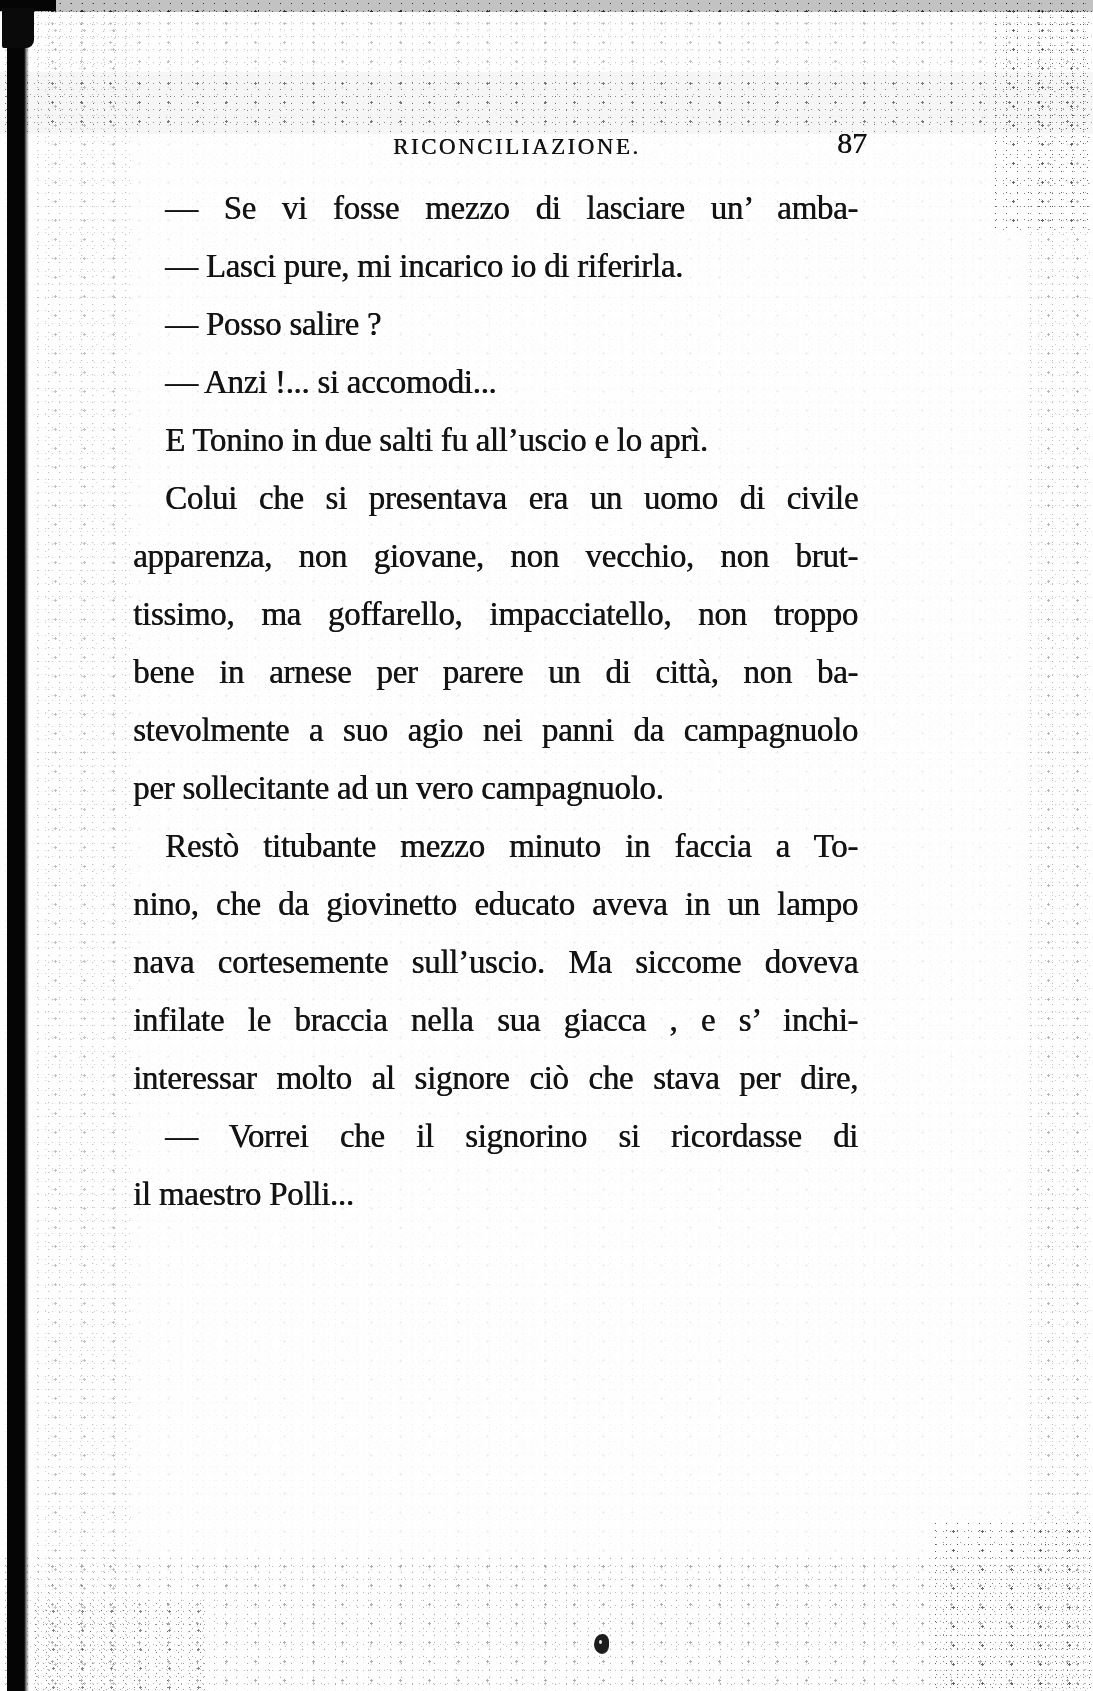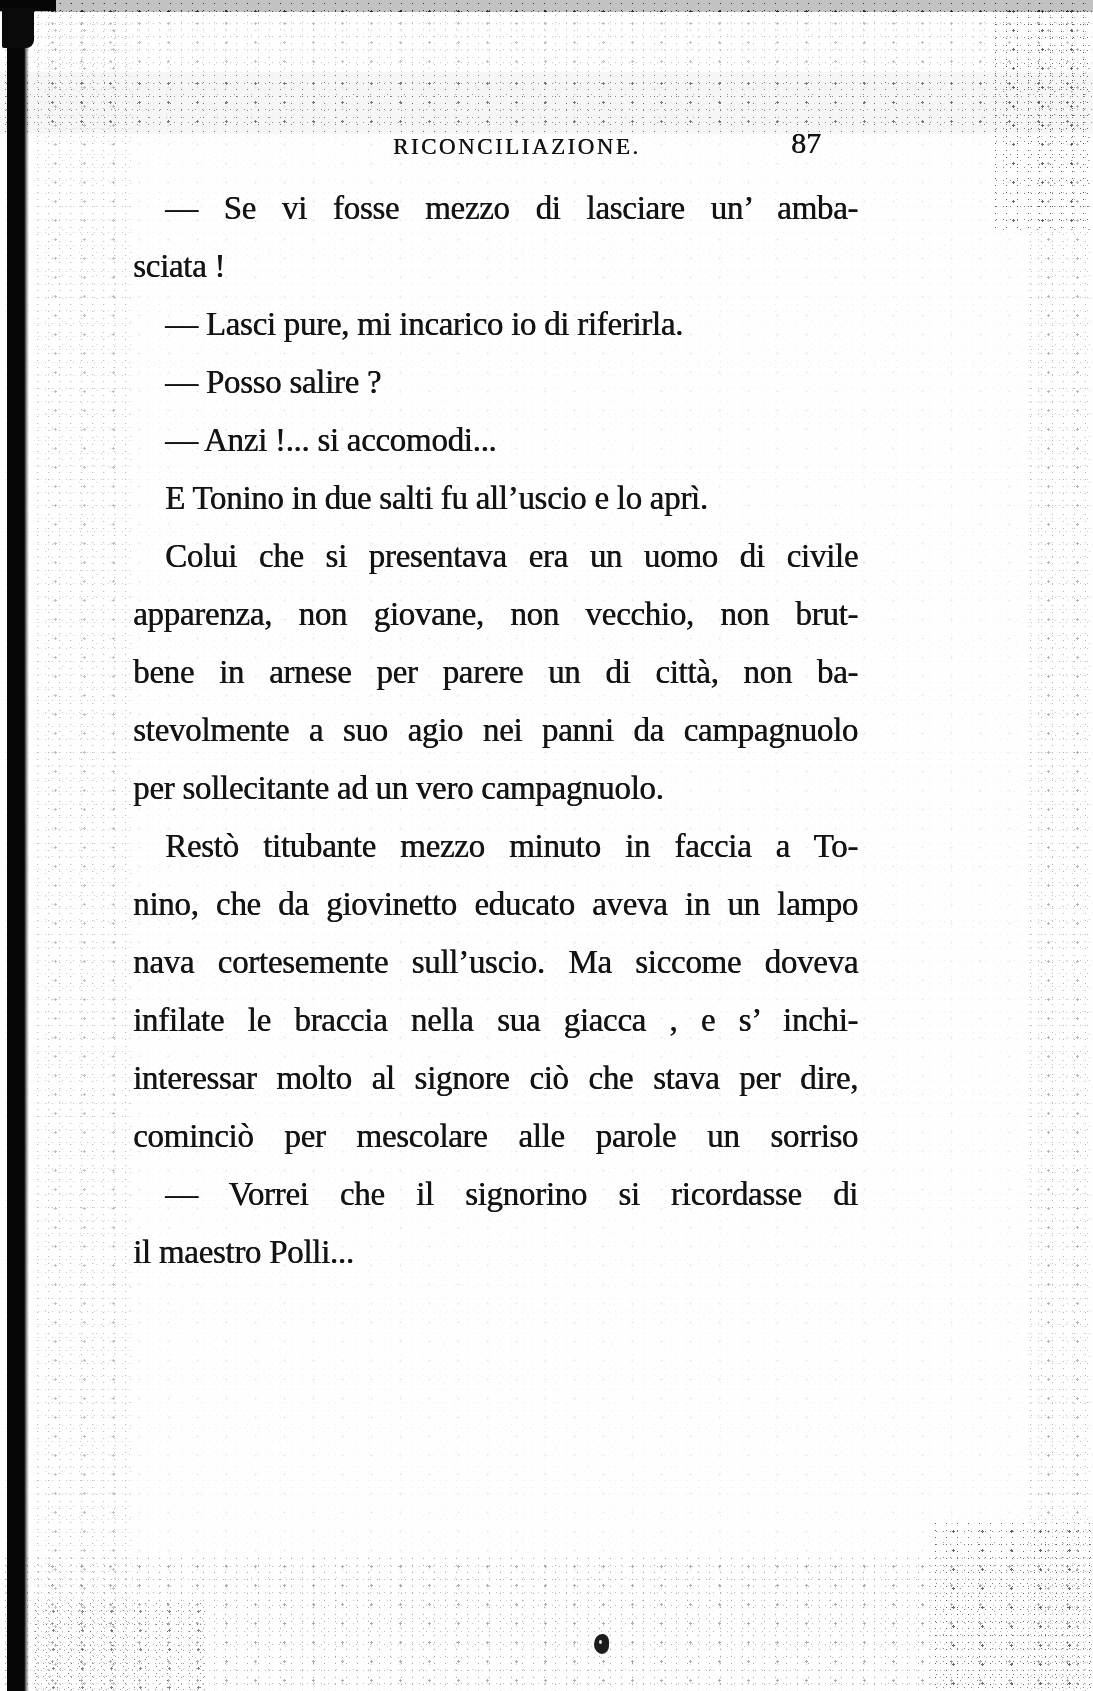--- a/index.html
+++ b/index.html
@@ -56,21 +56,21 @@
     content:"";position:absolute;left:5px;top:6px;width:3px;height:4px;
     background:#e8e8e8;border-radius:50%;
   }
   
   .running-title{
     position:absolute;left:393px;top:134px;width:240px;
     font-size:23px;letter-spacing:2.5px;color:#141414;
     text-shadow:.4px 0 currentColor;
   }
   .page-number{
-    position:absolute;left:791px;top:126px;
+    position:absolute;left:837px;top:126px;
     font-size:30px;color:#141414;
     text-shadow:.5px 0 currentColor;
   }
   
   .text-block{
     position:absolute;left:133px;top:179px;width:725px;
     color:#141414;
   }
   .line{
     height:58px;line-height:58px;
@@ -108,33 +108,32 @@
   <div class="corner-blot2"></div>
   <div class="smudge"></div>
 
   <header>
     <span class="running-title">RICONCILIAZIONE.</span>
     <span class="page-number">87</span>
   </header>
 
   <main class="text-block">
     <div class="line j i">— Se vi fosse mezzo di lasciare un’ amba-</div>
-    <div class="line">sciata !</div>
     <div class="line i">— Lasci pure, mi incarico io di riferirla.</div>
     <div class="line i">— Posso salire ?</div>
     <div class="line i">— Anzi !... si accomodi...</div>
     <div class="line i">E Tonino in due salti fu all’uscio e lo aprì.</div>
     <div class="line j i">Colui che si presentava era un uomo di civile</div>
     <div class="line j">apparenza, non giovane, non vecchio, non brut-</div>
+    <div class="line j">tissimo, ma goffarello, impacciatello, non troppo</div>
     <div class="line j">bene in arnese per parere un di città, non ba-</div>
     <div class="line j">stevolmente a suo agio nei panni da campagnuolo</div>
     <div class="line">per sollecitante ad un vero campagnuolo.</div>
     <div class="line j i">Restò titubante mezzo minuto in faccia a To-</div>
     <div class="line j">nino, che da giovinetto educato aveva in un lampo</div>
     <div class="line j">nava cortesemente sull’uscio. Ma siccome doveva</div>
     <div class="line j">infilate le braccia nella sua giacca , e s’ inchi-</div>
     <div class="line j">interessar molto al signore ciò che stava per dire,</div>
-    <div class="line j">cominciò per mescolare alle parole un sorriso</div>
     <div class="line j i">— Vorrei che il signorino si ricordasse di</div>
     <div class="line">il maestro Polli...</div>
   </main>
 
 </div>
 
 </body></html>

